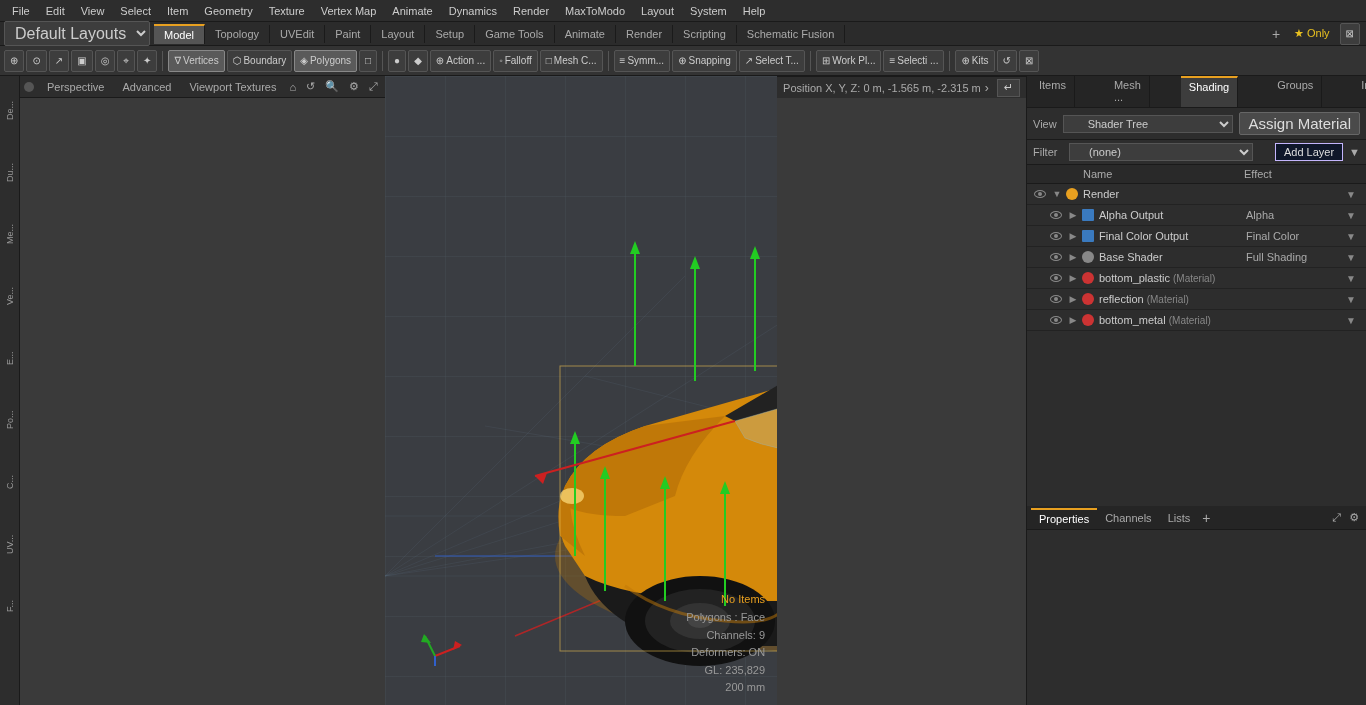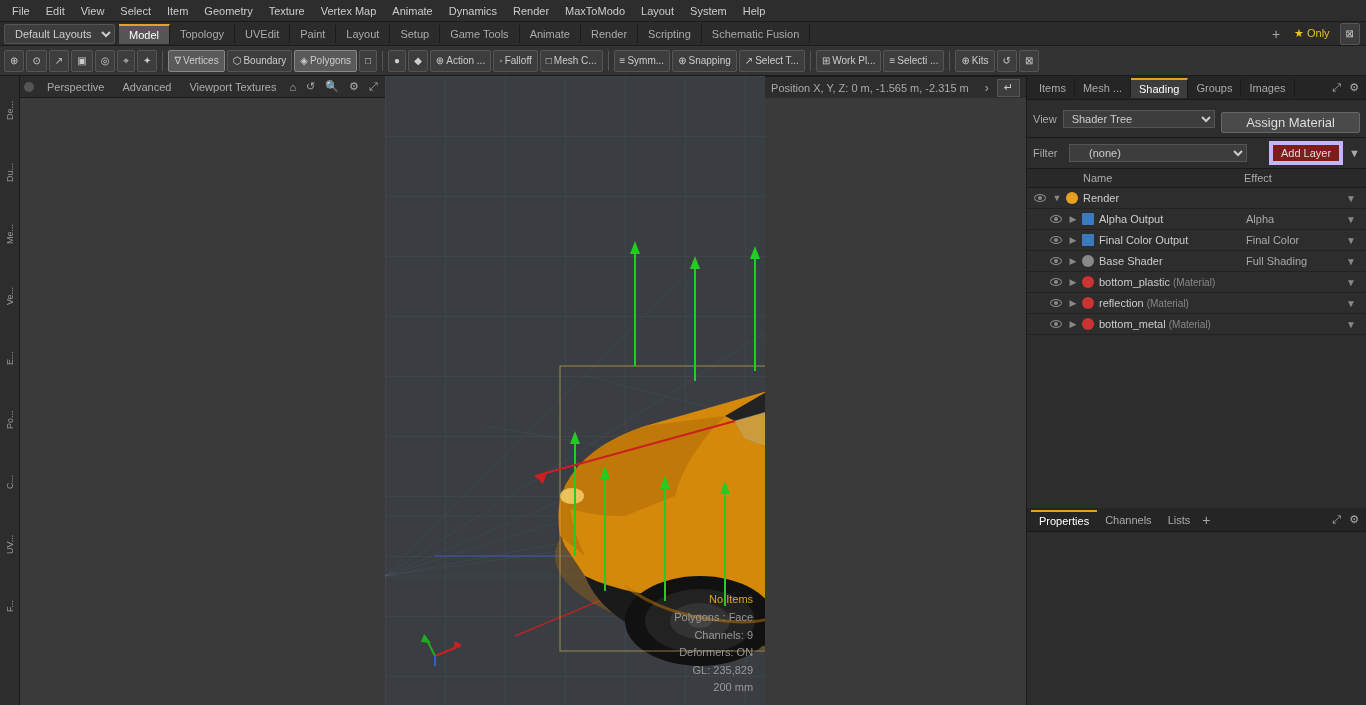--- a/index.html
+++ b/index.html
@@ -38,21 +38,21 @@
       height: 24px;
       display: flex;
       align-items: center;
       border-bottom: 1px solid #1a1a1a;
       flex-shrink: 0;
     }
     .layout-selector {
       background: #3d3d3d;
       border: 1px solid #555;
       color: #ccc;
-      font-size: 11px;
+      font-size: 16px;
       padding: 2px 6px;
       margin: 0 4px;
       cursor: pointer;
       border-radius: 2px;
     }
     .layout-tab {
       padding: 3px 10px;
       color: #aaa;
       cursor: pointer;
       font-size: 11px;
@@ -223,21 +223,20 @@
 
     
     .bottom-bar {
       background: #2d2d2d;
       height: 22px;
       display: flex;
       align-items: center;
       padding: 0 6px;
       border-top: 1px solid #1a1a1a;
       flex-shrink: 0;
-      gap: 12px;
     }
     .position-info {
       color: #aaa;
       font-size: 11px;
     }
     .bottom-bar-right {
       margin-left: auto;
       display: flex;
       align-items: center;
       gap: 4px;
@@ -274,25 +273,25 @@
       background: #2d2d2d;
       display: flex;
       flex-direction: column;
       border-left: 1px solid #1a1a1a;
       flex-shrink: 0;
     }
 
     
     .panel-tabs {
       display: flex;
-      align-items: center;
       background: #252525;
       border-bottom: 1px solid #1a1a1a;
-      height: 24px;
+      height: 32px;
       padding: 0 4px;
+      gap: 31px;
     }
     .panel-tab {
       padding: 3px 8px;
       color: #aaa;
       font-size: 11px;
       cursor: pointer;
       border-right: 1px solid #1a1a1a;
     }
     .panel-tab.active {
       color: #fff;
@@ -316,34 +315,33 @@
     }
     .shader-header-label {
       color: #aaa;
       font-size: 11px;
     }
     .shader-view-select {
       background: #3d3d3d;
       border: 1px solid #555;
       color: #ccc;
       font-size: 11px;
-      padding: 1px 4px;
+      padding: 1px 20px;
       cursor: pointer;
       flex: 1;
     }
     .assign-material-btn {
       background: #4a4a4a;
       border: 1px solid #666;
       color: #ddd;
-      font-size: 13px;
-      padding: 2px 24px;
+      font-size: 15px;
+      padding: 2px 8px;
       cursor: pointer;
       border-radius: 2px;
       white-space: nowrap;
-      margin-top: 8px;
     }
 
     
     .filter-row {
       display: flex;
       align-items: center;
       padding: 3px 6px;
       gap: 6px;
       border-bottom: 1px solid #1a1a1a;
     }
@@ -355,22 +353,22 @@
     .filter-select {
       background: #3d3d3d;
       border: 1px solid #555;
       color: #ccc;
       font-size: 11px;
       padding: 1px 15px;
       flex: 1;
       cursor: pointer;
     }
     .add-layer-btn {
-      background: #7f1d1d;
-      border: 4px solid #c4b5fd;
+      background: #0f172a;
+      border: 1px solid #c4b5fd;
       color: #ddd;
       font-size: 11px;
       padding: 2px 8px;
       cursor: pointer;
       white-space: nowrap;
       margin-left: 16px;
     }
 
     
     .shader-tree-header {

